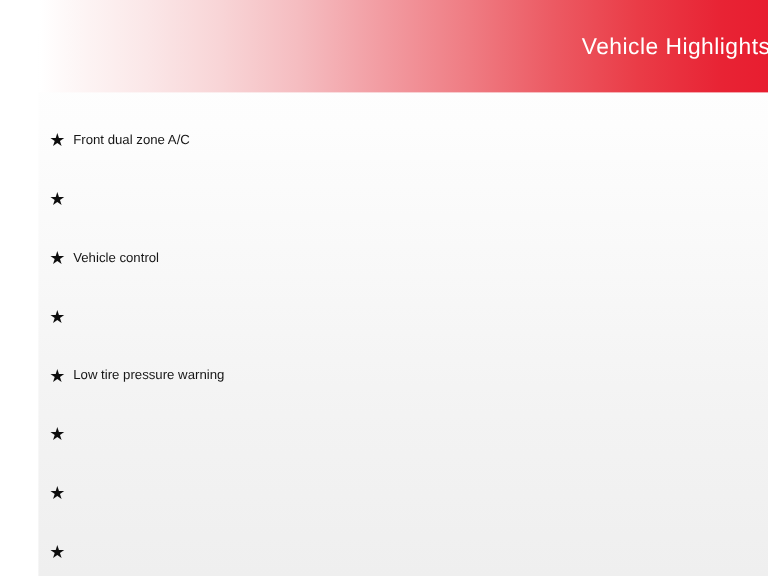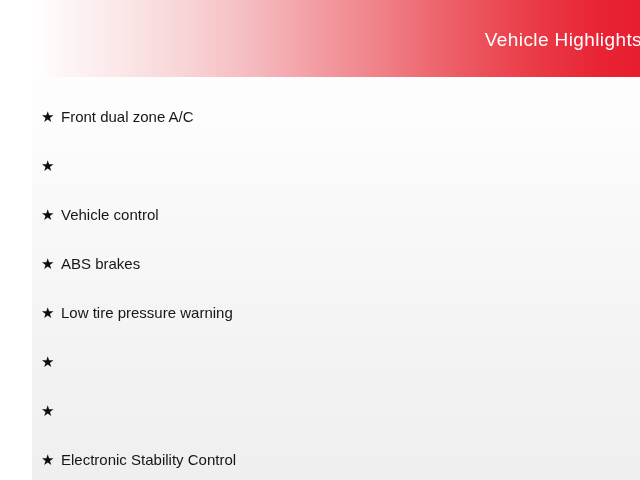--- a/index.html
+++ b/index.html
@@ -83,21 +83,21 @@
     flex: 0 0 20px;
     color: #0d0d0d;
     font-size: 15px;
     line-height: 18px;
     text-align: left;
     font-family: "DejaVu Sans", sans-serif;
   }
 
   .highlight-label {
     color: #161616;
-    font-size: 15px;
+    font-size: 11px;
     line-height: 20px;
     white-space: nowrap;
     font-family: "Liberation Sans", sans-serif;
   }
 </style>
 </head>
 <body>
 
 <div class="page">
 
@@ -116,36 +116,34 @@
       <span class="bullet-star">★</span>
     </li>
 
     <li class="highlight-item">
       <span class="bullet-star">★</span>
       <span class="highlight-label">Vehicle control</span>
     </li>
 
     <li class="highlight-item">
       <span class="bullet-star">★</span>
-      <span class="highlight-label">ABS brakes</span>
     </li>
 
     <li class="highlight-item">
       <span class="bullet-star">★</span>
       <span class="highlight-label">Low tire pressure warning</span>
     </li>
 
     <li class="highlight-item">
       <span class="bullet-star">★</span>
     </li>
 
     <li class="highlight-item">
       <span class="bullet-star">★</span>
     </li>
 
     <li class="highlight-item">
       <span class="bullet-star">★</span>
-      <span class="highlight-label">Electronic Stability Control</span>
     </li>
 
   </ul>
 
 </div>
 
 </body></html>

